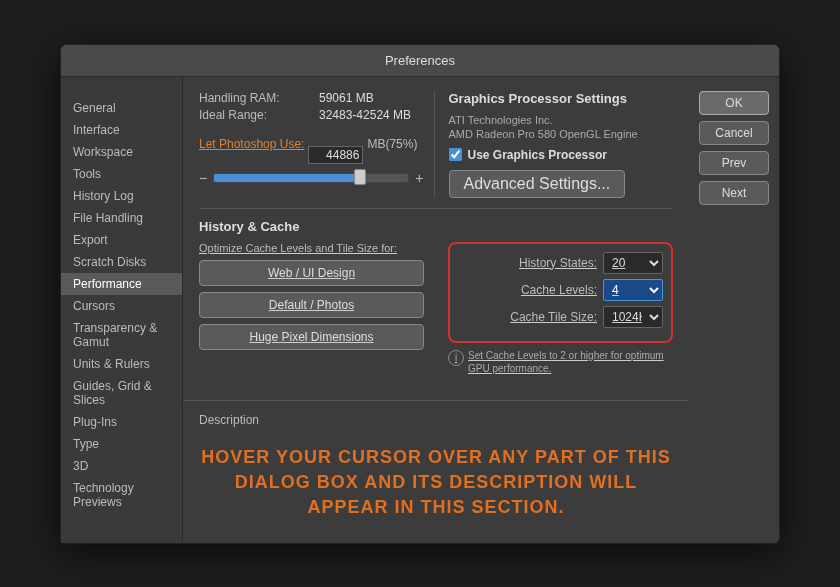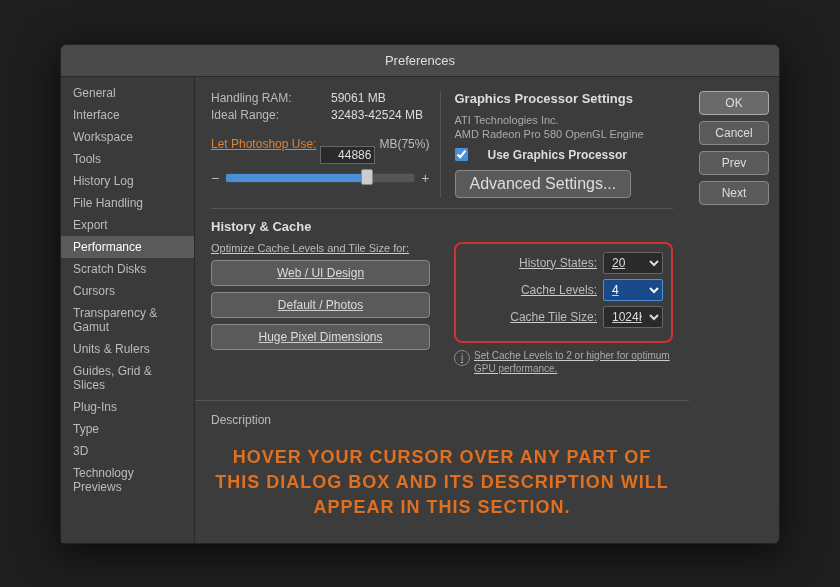--- a/index.html
+++ b/index.html
@@ -32,23 +32,23 @@
       font-size: 13px;
       color: #ddd;
       border-bottom: 1px solid #2a2a2a;
     }
     .dialog-body {
       display: flex;
       flex: 1;
     }
     
     .sidebar {
-      width: 134px;
+      width: 122px;
       background: #3a3a3a;
-      padding: 5px 0;
+      padding: 20px 0;
       border-right: 1px solid #2a2a2a;
       flex-shrink: 0;
     }
     .sidebar-item {
       padding: 4px 12px;
       font-size: 12px;
       color: #bbb;
       cursor: pointer;
     }
     .sidebar-item.active {
@@ -165,21 +165,21 @@
       font-weight: 600;
     }
     .gp-name {
       font-size: 11px;
       color: #aaa;
       margin-bottom: 2px;
     }
     .checkbox-row {
       display: flex;
       align-items: center;
-      gap: 20px;
+      gap: 6px;
       margin: 8px 0;
     }
     .checkbox-row input[type=checkbox] { accent-color: #4a90d9; }
     .checkbox-label { font-size: 12px; color: #ddd; font-weight: 600; }
     .advanced-btn {
       background: #5a5a5a;
       border: 1px solid #888;
       border-radius: 4px;
       color: #ddd;
       padding: 4px 14px;
@@ -309,22 +309,22 @@
   <div class="dialog-body">
 
     <div class="sidebar">
     <div class="sidebar-item">General</div>
         <div class="sidebar-item">Interface</div>
         <div class="sidebar-item">Workspace</div>
         <div class="sidebar-item">Tools</div>
         <div class="sidebar-item">History Log</div>
         <div class="sidebar-item">File Handling</div>
         <div class="sidebar-item">Export</div>
+        <div class="sidebar-item">Scratch Disks</div>
         <div class="sidebar-item active">Performance</div>
-        <div class="sidebar-item">Scratch Disks</div>
         <div class="sidebar-item">Cursors</div>
         <div class="sidebar-item">Transparency &amp; Gamut</div>
         <div class="sidebar-item">Units &amp; Rulers</div>
         <div class="sidebar-item">Guides, Grid &amp; Slices</div>
         <div class="sidebar-item">Plug-Ins</div>
         <div class="sidebar-item">Type</div>
         <div class="sidebar-item">3D</div>
         <div class="sidebar-item">Technology Previews</div>
       </div>
 

